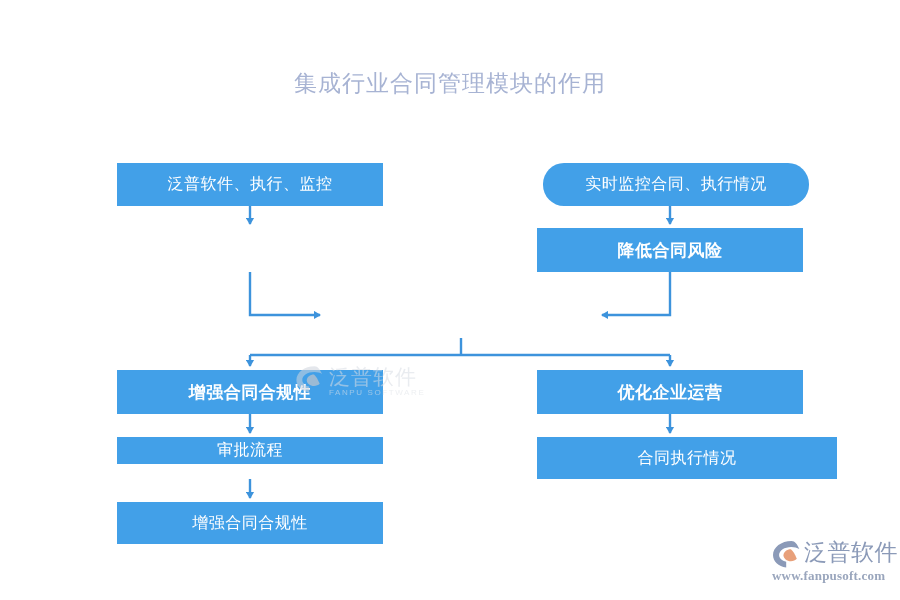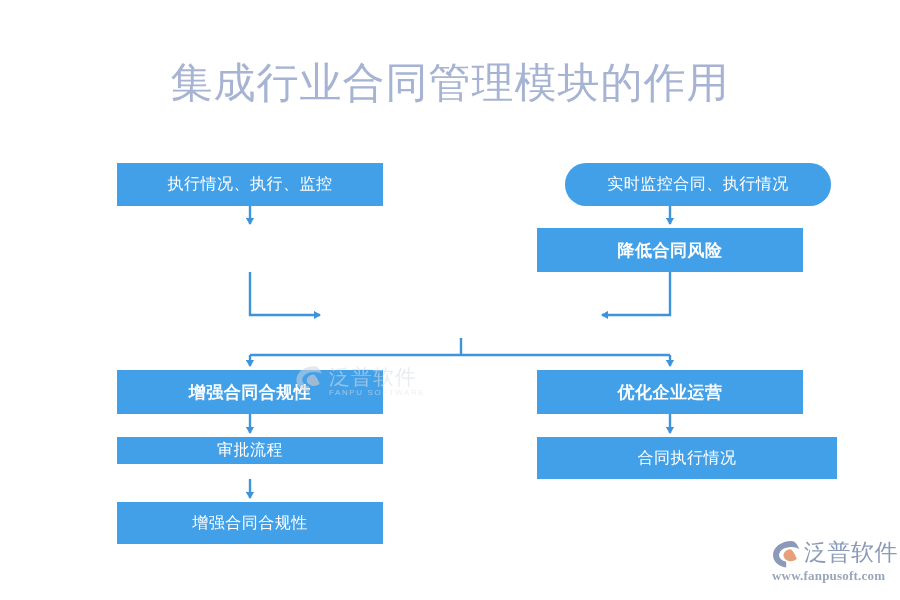--- a/index.html
+++ b/index.html
@@ -20,21 +20,21 @@
     background: #ffffff;
   }
 
   
   #page-title {
     position: absolute;
     left: 0;
     top: 63px;
     width: 900px;
     text-align: center;
-    font-size: 42px;
+    font-size: 23px;
     line-height: 40px;
     color: #a7b3d3;
     letter-spacing: 1px;
     font-weight: 400;
     white-space: nowrap;
   }
 
   
   .node {
     position: absolute;
@@ -54,21 +54,21 @@
   .node.bold   { font-weight: 700; font-size: 17px; }
 
   
   #node-l1 { left: 117px; top: 163px; width: 266px; height: 43px; }
   #node-l2 { left: 117px; top: 228px; width: 266px; height: 44px; }
   #node-l3 { left: 117px; top: 370px; width: 266px; height: 44px; }
   #node-l4 { left: 117px; top: 437px; width: 266px; height: 27px; text-align: right; }
   #node-l5 { left: 117px; top: 502px; width: 266px; height: 42px; }
 
   
-  #node-r1 { left: 565px; top: 163px; width: 266px; height: 43px; border-radius: 21px; }
+  #node-r1 { left: 543px; top: 163px; width: 266px; height: 43px; border-radius: 21px; }
   #node-r2 { left: 537px; top: 228px; width: 266px; height: 44px; }
   #node-r3 { left: 537px; top: 370px; width: 266px; height: 44px; }
   #node-r4 { left: 537px; top: 437px; width: 300px; height: 42px; }
 
   
   #node-center { left: 327px; top: 292px; width: 268px; height: 46px; }
 
   
   #connectors {
     position: absolute;
@@ -193,21 +193,21 @@
       <path d="M670,355 L670,366" marker-end="url(#arrowDown)"></path>
 
       <path d="M250,414 L250,433" marker-end="url(#arrowDown)"></path>
 
       <path d="M250,479 L250,498" marker-end="url(#arrowDown)"></path>
 
       <path d="M670,414 L670,433" marker-end="url(#arrowDown)"></path>
     </g>
   </svg>
 
-  <div class="node blue normal" id="node-l1">执行情况、执行、监控</div>
+  <div class="node blue normal" id="node-l1">泛普软件、执行、监控</div>
   <div class="node blue bold" id="node-l3">增强合同合规性</div>
   <div class="node blue normal" id="node-l4">审批流程</div>
   <div class="node blue normal" id="node-l5">增强合同合规性</div>
 
   <div class="node blue normal" id="node-r1">实时监控合同、执行情况</div>
   <div class="node blue bold" id="node-r3">优化企业运营</div>
   <div class="node blue bold" id="node-r2">降低合同风险</div>
   <div class="node blue normal" id="node-r4">合同执行情况</div>
 
 

